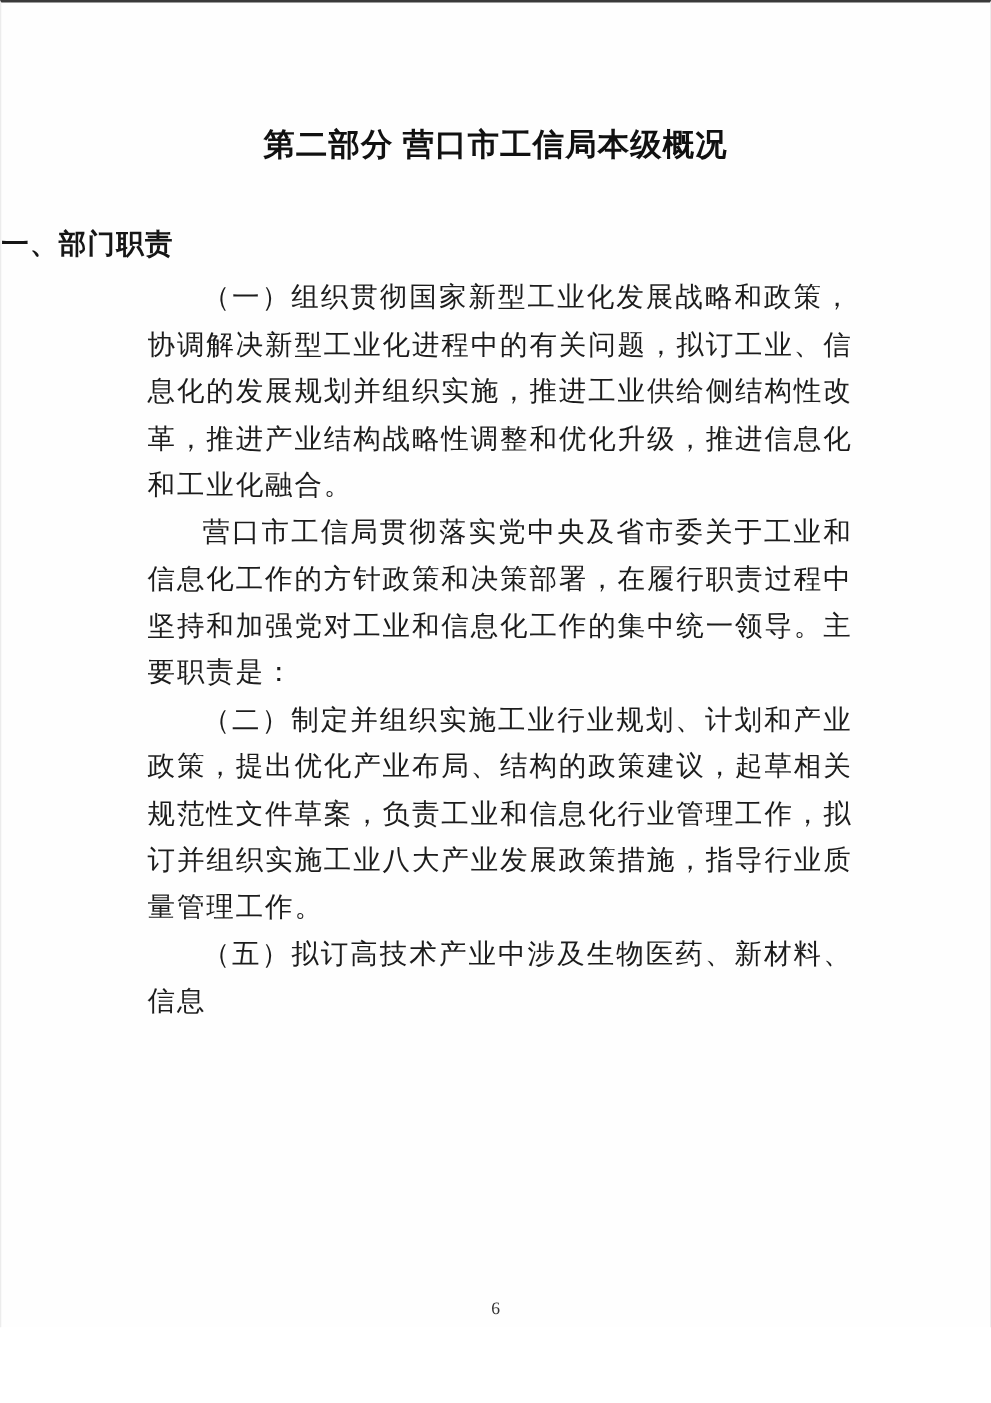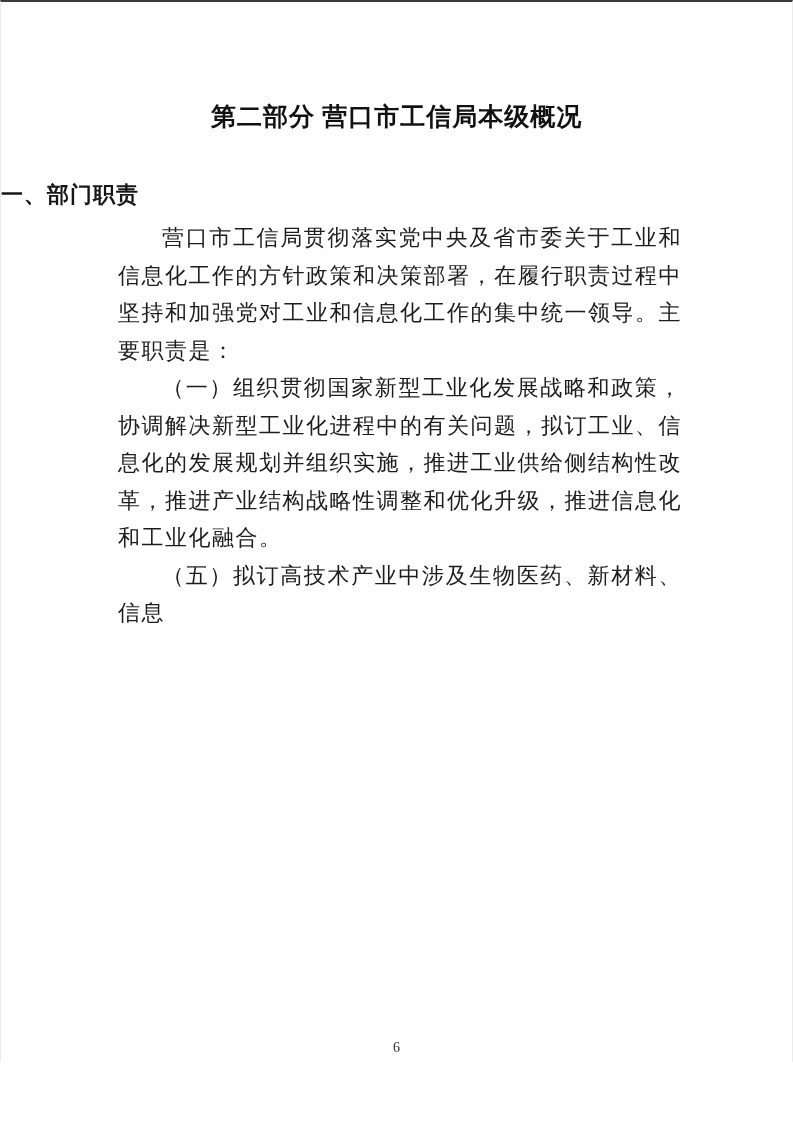--- a/index.html
+++ b/index.html
@@ -66,19 +66,20 @@
 </style>
 </head>
 <body>
 
 <div class="page">
   <h1 class="doc-title">第二部分 营口市工信局本级概况</h1>
 
   <h2 class="section-heading">一、部门职责</h2>
 
   <div class="body-text">
+    <p>（一）组织贯彻国家新型工业化发展战略和政策，协调解决新型工业化进程中的有关问题，拟订工业、信息化的发展规划并组织实施，推进工业供给侧结构性改革，推进产业结构战略性调整和优化升级，推进信息化和工业化融合。</p>
     <p>营口市工信局贯彻落实党中央及省市委关于工业和信息化工作的方针政策和决策部署，在履行职责过程中坚持和加强党对工业和信息化工作的集中统一领导。主要职责是：</p>
-    <p>（一）组织贯彻国家新型工业化发展战略和政策，协调解决新型工业化进程中的有关问题，拟订工业、信息化的发展规划并组织实施，推进工业供给侧结构性改革，推进产业结构战略性调整和优化升级，推进信息化和工业化融合。</p>
+    <p>（二）制定并组织实施工业行业规划、计划和产业政策，提出优化产业布局、结构的政策建议，起草相关规范性文件草案，负责工业和信息化行业管理工作，拟订并组织实施工业八大产业发展政策措施，指导行业质量管理工作。</p>
     <p>（五）拟订高技术产业中涉及生物医药、新材料、信息</p>
   </div>
 
   <div class="page-number">6</div>
 </div>
 
 </body></html>

